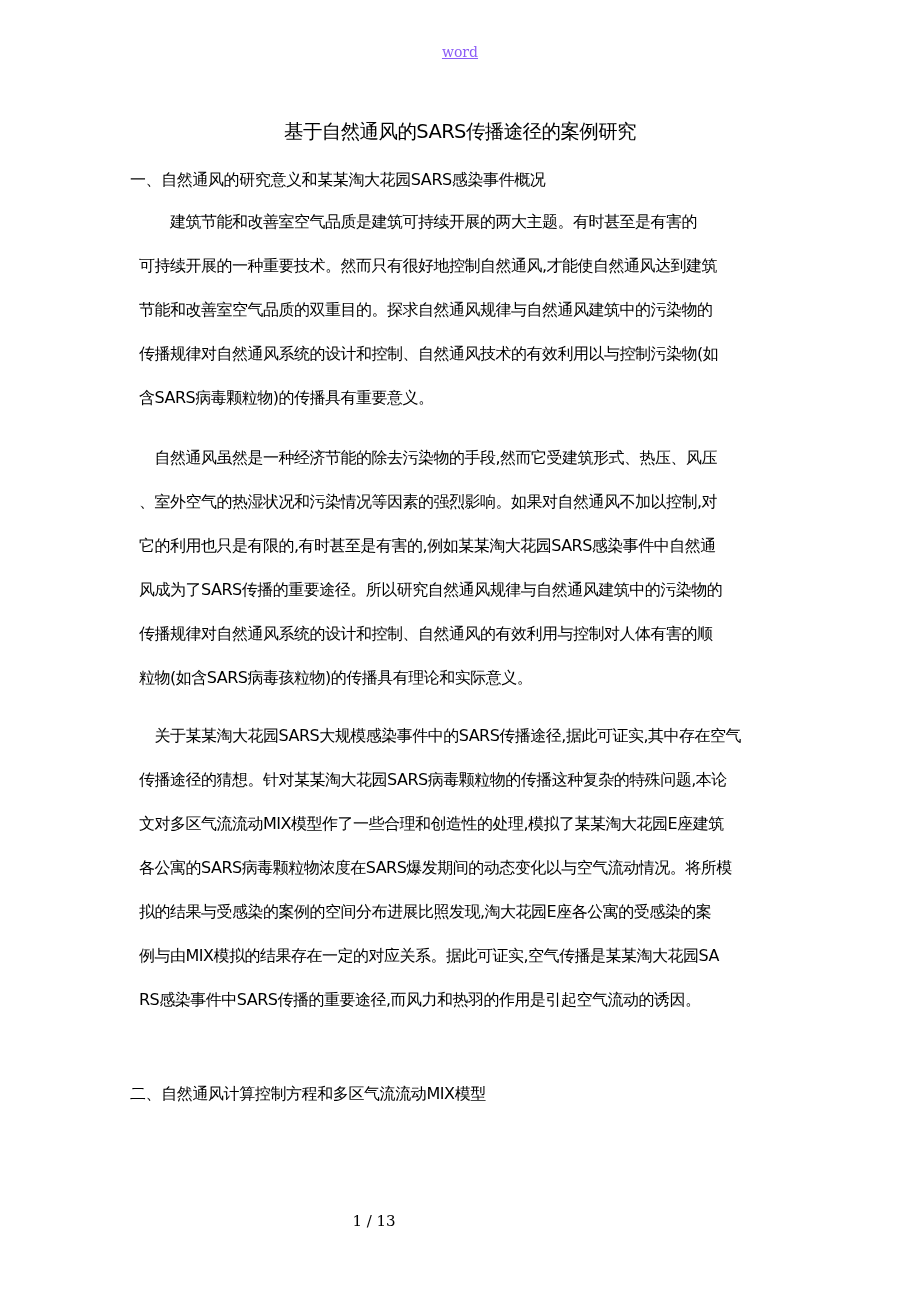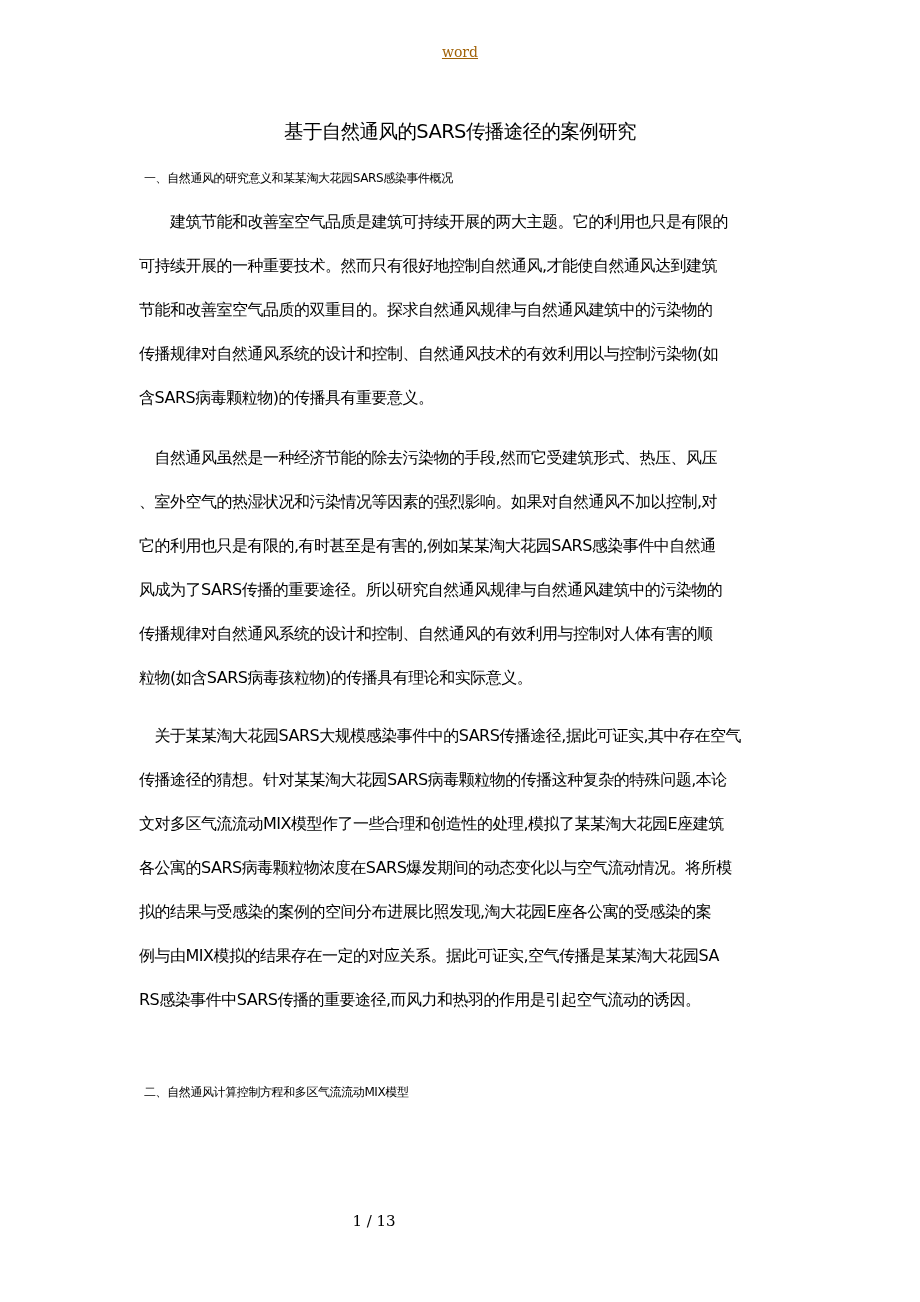--- a/index.html
+++ b/index.html
@@ -1,39 +1,39 @@
 <!DOCTYPE html>
 <html><head>
 <meta charset="utf-8">
 <style>
   html, body { margin: 0; padding: 0; background: #ffffff; }
   body { width: 920px; height: 1302px; position: relative; overflow: hidden;
          font-family: "DejaVu Sans", "Liberation Sans", sans-serif; color: #000; }
   .header-link { position: absolute; top: 44px; left: 0; width: 920px; text-align: center;
-         font-family: "DejaVu Serif", "Liberation Serif", serif; font-size: 14px; color: #a16207;
+         font-family: "DejaVu Serif", "Liberation Serif", serif; font-size: 14px; color: #8b5cf6;
          text-decoration: underline; }
   .title { position: absolute; top: 118px; left: 0; width: 920px; text-align: center;
          font-size: 19.5px; letter-spacing: -0.6px; }
-  .h1 { position: absolute; left: 144px; font-size: 12px; letter-spacing: -0.4px; white-space: nowrap; text-align: right; }
+  .h1 { position: absolute; left: 130px; font-size: 16px; letter-spacing: -0.4px; white-space: nowrap; text-align: right; }
   .para { position: absolute; left: 139px; width: 642px; font-size: 16px; letter-spacing: -0.5px; }
   .line { height: 44px; line-height: 20px; white-space: nowrap; }
   .footer { position: absolute; top: 1212px; left: 0; width: 748px; text-align: center;
          font-family: "DejaVu Serif", "Liberation Serif", serif; font-size: 15px; }
 </style>
 </head>
 <body>
 
 <a class="header-link">word</a>
 
 <div class="title">基于自然通风的SARS传播途径的案例研究</div>
 
 <div class="h1" style="top:170px;">一、自然通风的研究意义和某某淘大花园SARS感染事件概况</div>
 
 <div class="para" style="top:212px;">
-  <div class="line">　　建筑节能和改善室空气品质是建筑可持续开展的两大主题。它的利用也只是有限的</div>
+  <div class="line">　　建筑节能和改善室空气品质是建筑可持续开展的两大主题。有时甚至是有害的</div>
   <div class="line">可持续开展的一种重要技术。然而只有很好地控制自然通风,才能使自然通风达到建筑</div>
   <div class="line">节能和改善室空气品质的双重目的。探求自然通风规律与自然通风建筑中的污染物的</div>
   <div class="line">传播规律对自然通风系统的设计和控制、自然通风技术的有效利用以与控制污染物(如</div>
   <div class="line">含SARS病毒颗粒物)的传播具有重要意义。</div>
 </div>
 
 <div class="para" style="top:448px;">
   <div class="line">　自然通风虽然是一种经济节能的除去污染物的手段,然而它受建筑形式、热压、风压</div>
   <div class="line">、室外空气的热湿状况和污染情况等因素的强烈影响。如果对自然通风不加以控制,对</div>
   <div class="line">它的利用也只是有限的,有时甚至是有害的,例如某某淘大花园SARS感染事件中自然通</div>

